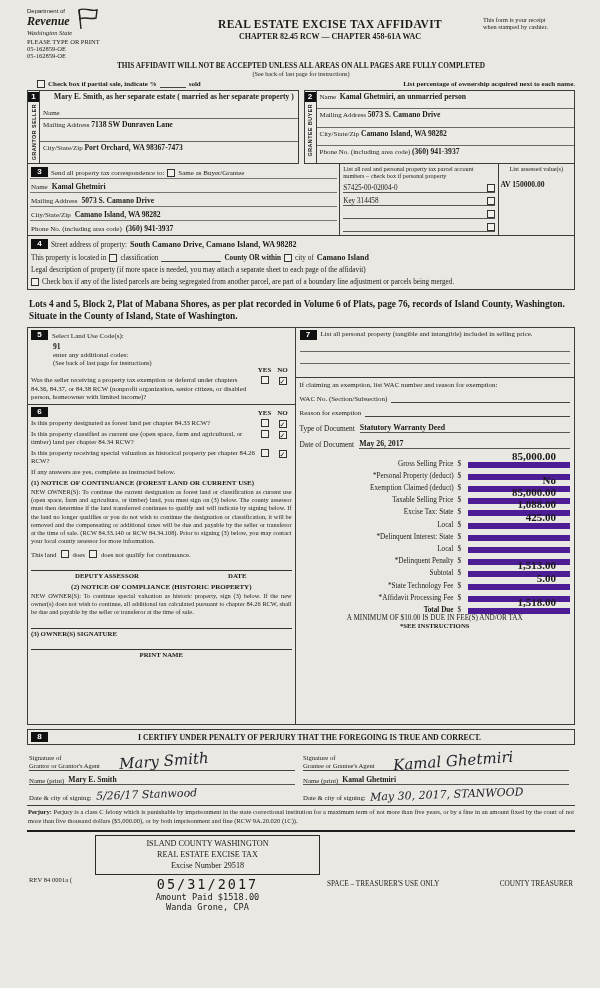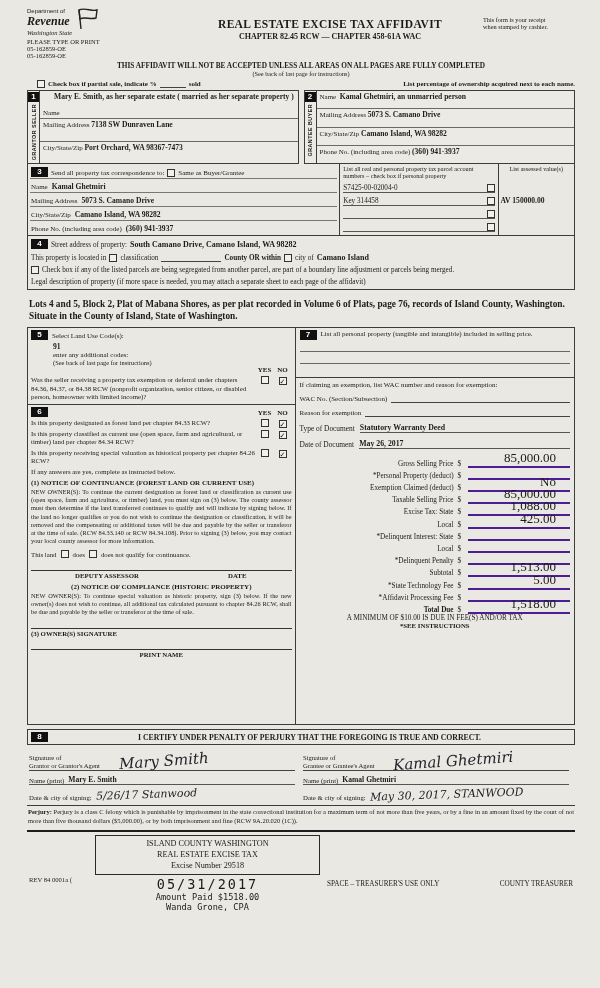--- a/index.html
+++ b/index.html
@@ -84,21 +84,21 @@
   .pp-line { border-bottom:1px solid #666; height:12px; }
   .divider { border-top:1px solid #3c3c3c; margin:3px -4px; }
   .wac-row { display:flex; align-items:flex-end; gap:4px; font-size:7px; margin-top:6px; }
   .wac-row .uv { flex:1; }
   .doc-row { display:flex; align-items:flex-end; gap:5px; font-size:7.4px; margin-top:6px; }
   .doc-row .val { font-weight:bold; border-bottom:1px solid #555; flex:1; font-size:7.8px; }
   .fees { margin-top:6px; }
   .fee-row { display:flex; align-items:flex-end; height:12.2px; }
   .fee-label { width:158px; text-align:right; font-size:7.2px; padding-right:4px; }
   .fee-cur { width:10px; font-size:7.2px; }
-  .fee-val { flex:1; border-bottom:2px solid #4c1d95; font-weight:normal; font-size:13px; text-align:right; padding-right:14px; }
+  .fee-val { flex:1; border-bottom:6px solid #4c1d95; font-weight:bold; font-size:11px; text-align:right; padding-right:14px; }
   .min-note { font-weight:normal; font-size:7.2px; text-align:center; margin-top:0; }
   .see-instr { font-size:6.8px; text-align:center; font-weight:bold; }
   
   .sec8bar { display:flex; align-items:center; border:1px solid #3c3c3c; margin-top:4px; padding:2px 3px; }
   .sec8bar .stmt { flex:1; text-align:center; font-weight:bold; font-size:7.8px; }
   .sig-area { display:flex; margin-top:3px; }
   .sig-col { width:50%; padding:1px 6px 1px 2px; }
   .sig-top { display:flex; align-items:flex-end; border-bottom:1px solid #444; min-height:22px; }
   .sig-lab { font-size:6.6px; line-height:1.25; width:90px; }
   .script { font-family:"DejaVu Serif", serif; font-style:italic; font-size:15px; color:#23232b; transform:rotate(-4deg); white-space:nowrap; }
@@ -230,46 +230,46 @@
           <span class="parcel-val"></span>
           <span class="cb"></span>
         </div>
       <div class="parcel-row">
           <span class="parcel-val"></span>
           <span class="cb"></span>
         </div>
     </div>
     <div class="s3-right">
       <div class="s3head center">List assessed value(s)</div>
-      <div class="f-val" style="margin-top:24px">AV 150000.00</div>
+      <div class="f-val" style="margin-top:8px">AV 150000.00</div>
     </div>
   </div>
 
   <div class="sec4">
     <div class="s4row">
       <span class="num">4</span>
       <span>Street address of property:</span>
       <span class="f-val" style="font-size:8px">South Camano Drive, Camano Island, WA  98282</span>
     </div>
     <div class="s4row">
       <span>This property is located in</span>
       <span class="cb"></span>
       <span>classification</span>
       <span class="uv" style="min-width:60px"></span>
       <span class="bold">County OR within</span>
       <span class="cb"></span>
       <span>city of</span>
       <span class="f-val" style="font-size:8px">Camano Island</span>
     </div>
+    <div class="s4row small">
+      <span>Legal description of property (if more space is needed, you may attach a separate sheet to each page of the affidavit)</span>
+    </div>
     <div class="s4row">
       <span class="cb"></span>
       <span>Check box if any of the listed parcels are being segregated from another parcel, are part of a boundary line adjustment or parcels being merged.</span>
-    </div>
-    <div class="s4row small">
-      <span>Legal description of property (if more space is needed, you may attach a separate sheet to each page of the affidavit)</span>
     </div>
   </div>
 
   <div class="legal">Lots 4 and 5, Block 2, Plat of Mabana Shores, as per plat recorded in Volume 6 of Plats, page 76, records of Island County, Washington.</div>
   <div class="situate">Situate in the County of Island, State of Washington.</div>
 
   <div class="cols">
     <div class="col-left">
 
       <div class="sec5">

